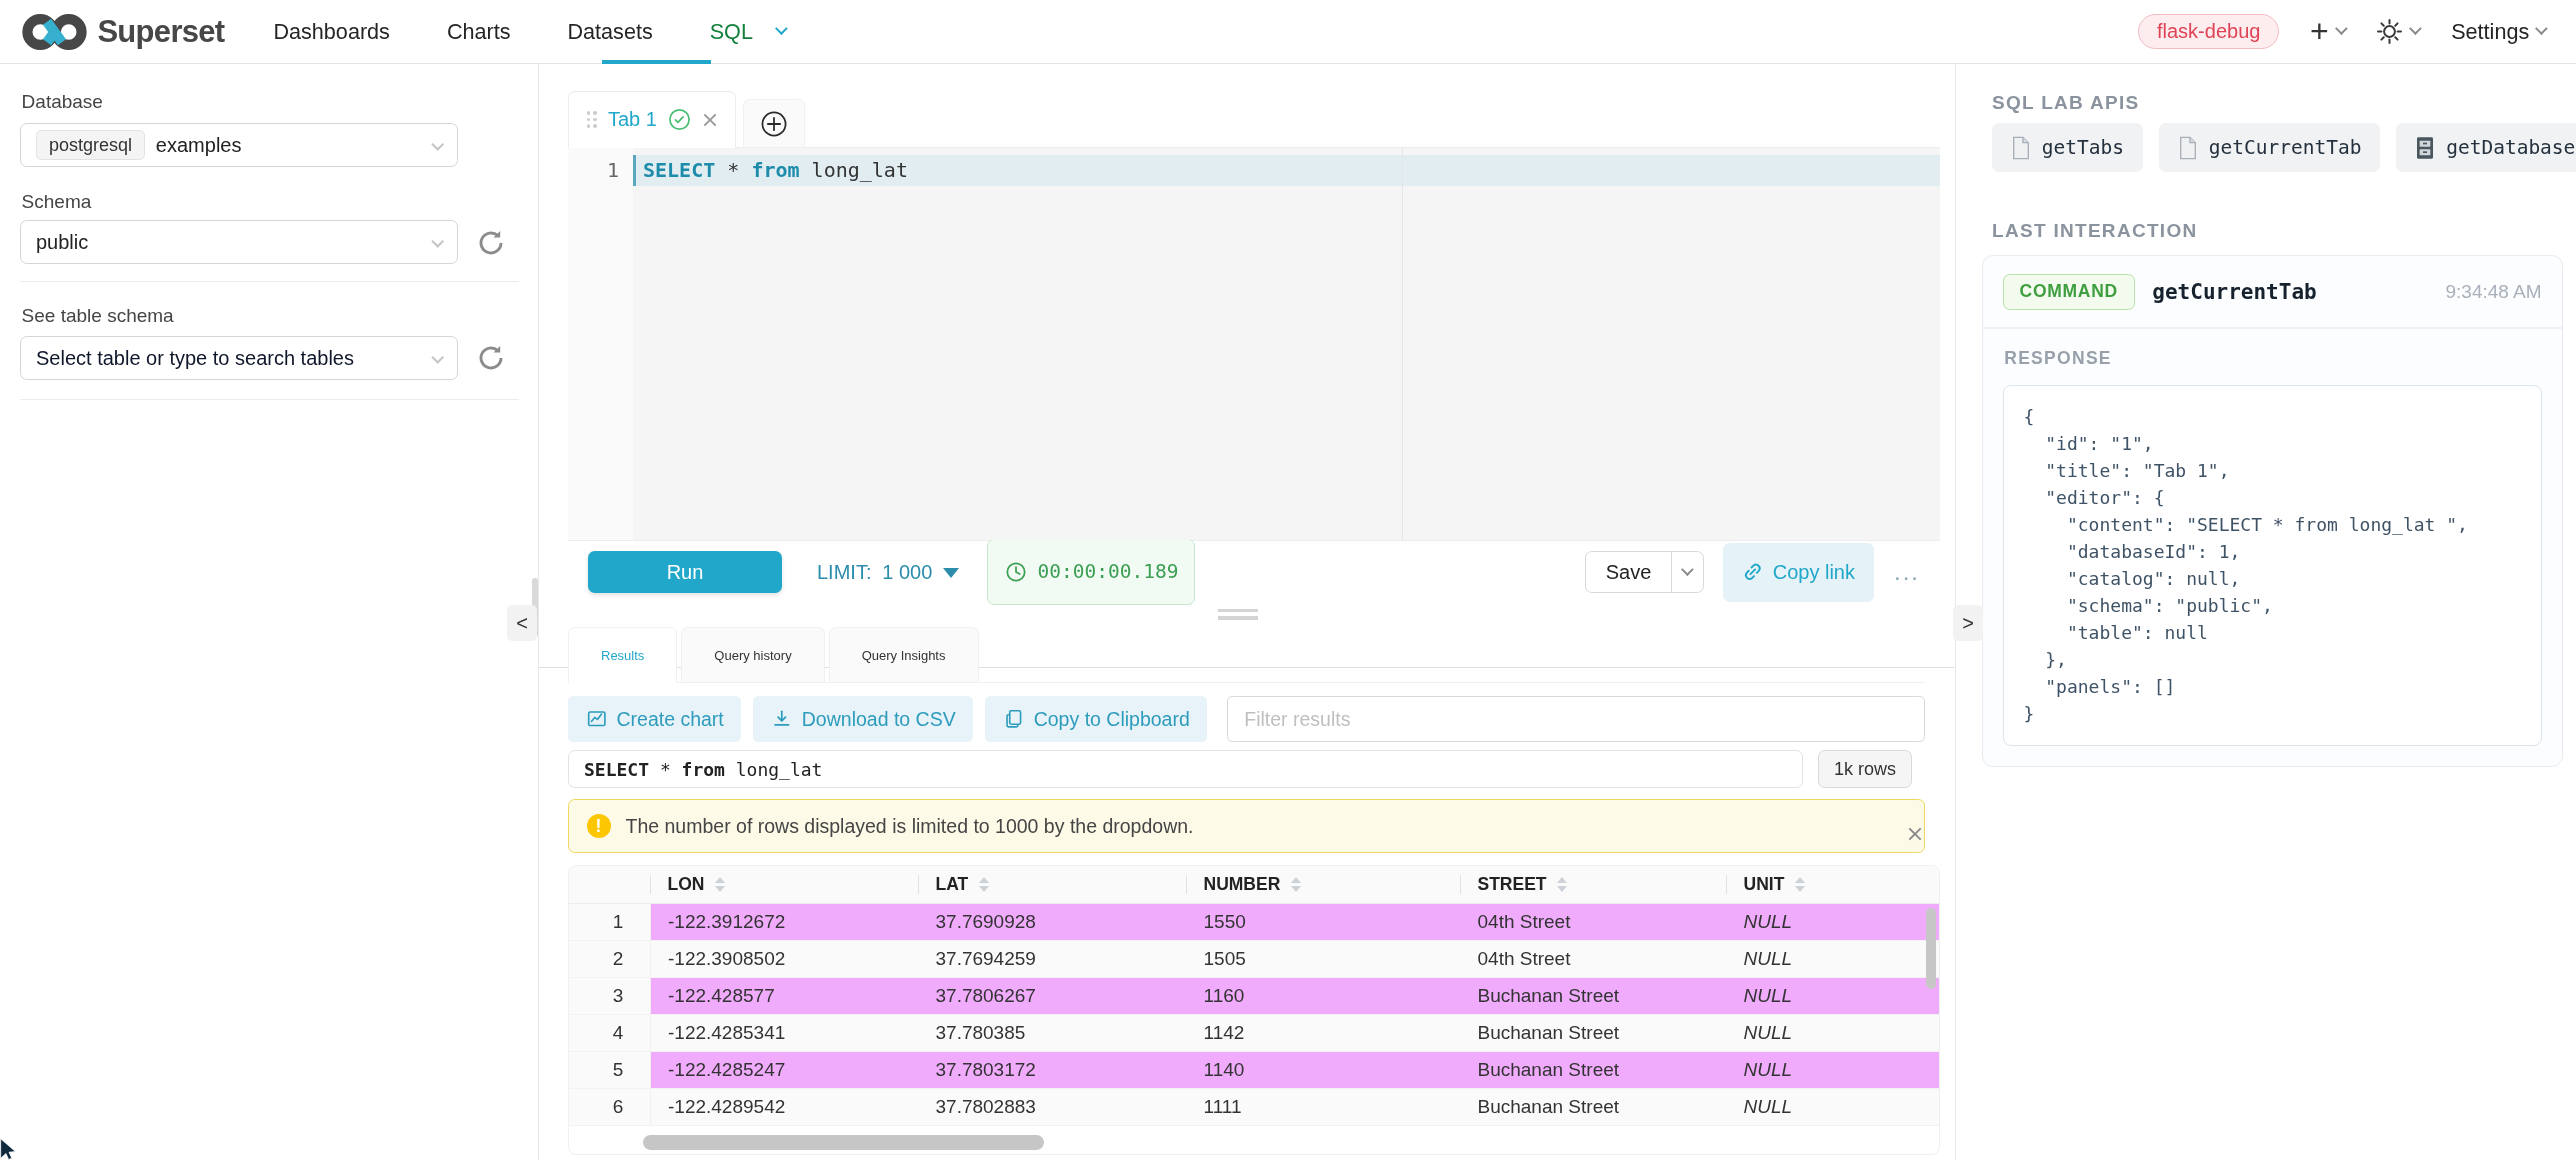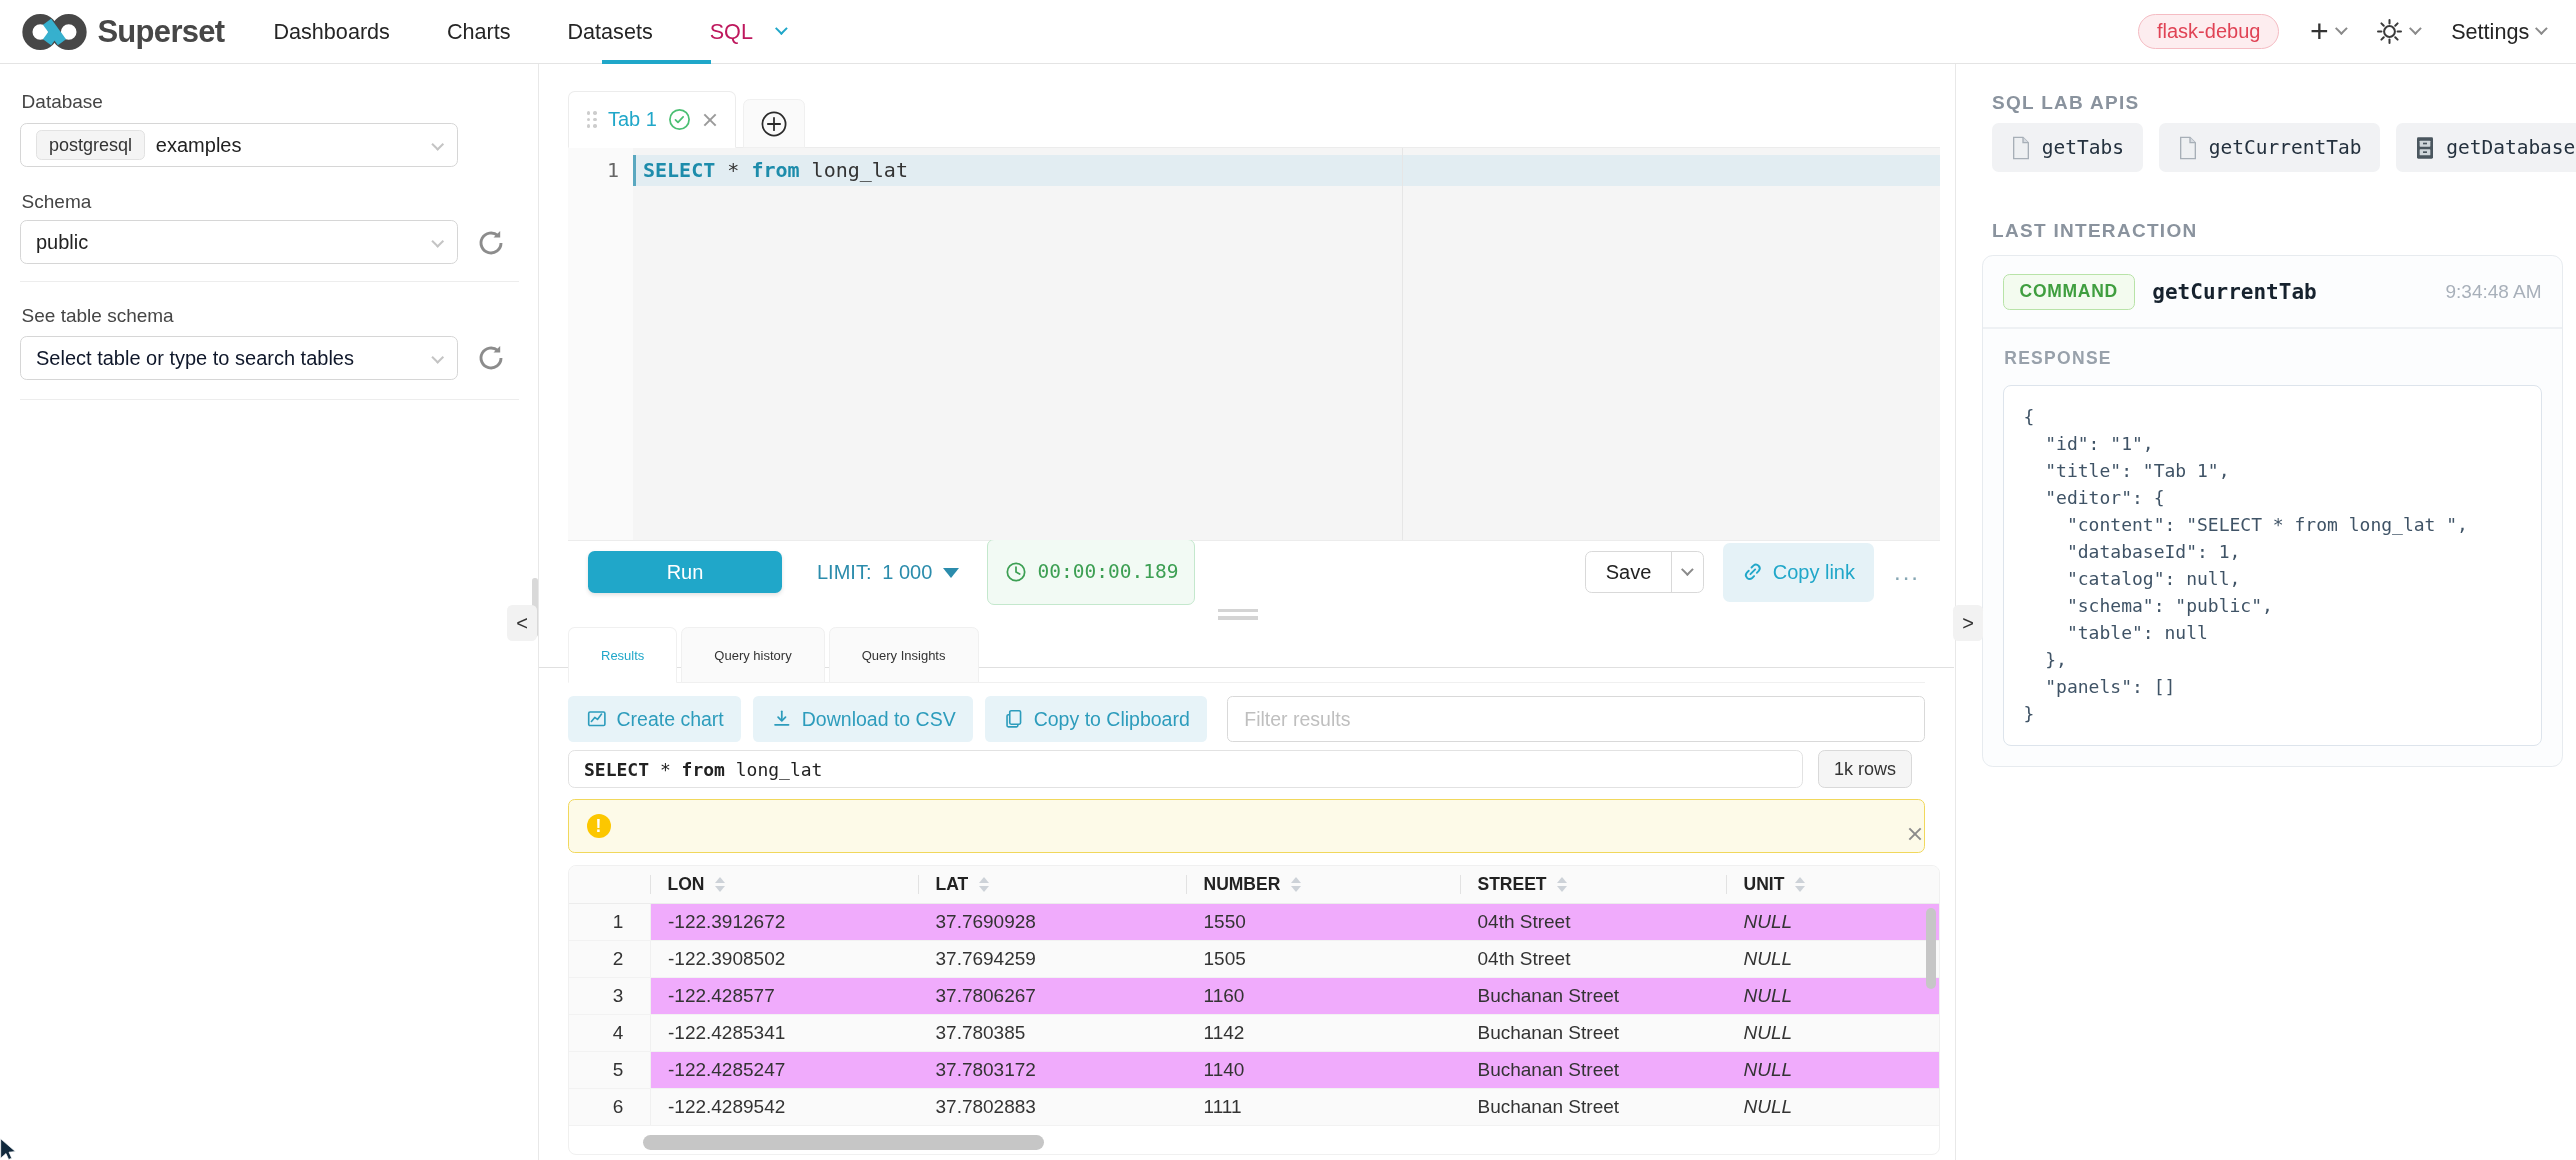--- a/index.html
+++ b/index.html
@@ -7,21 +7,21 @@
     font-family:"Liberation Sans", sans-serif; color:#2a2a2a; }
   .mono { font-family:"DejaVu Sans Mono", monospace; }
 
   
   .topnav { position:absolute; left:0; top:0; width:2576px; height:64px;
     display:flex; align-items:center; padding-left:21.6px; border-bottom:1.3px solid #e4e4e4; background:#fff; z-index:5;}
   .brand { display:flex; align-items:center; gap:10.8px; }
   .brand-word { font-size:31px; font-weight:bold; color:#474747; letter-spacing:-0.7px; }
   .nav-items { display:flex; align-items:center; margin-left:49px; gap:57px; }
   .nav-item { font-size:21.6px; color:#252525; cursor:pointer; display:flex; align-items:center; gap:9.4px;}
-  .nav-item.active { color:#be185d;gap:24px; }
+  .nav-item.active { color:#15803d;gap:24px; }
   .sql-underline { position:absolute; left:602px; bottom:-1.3px; width:109px; height:4px; background:#20a7c9; }
   .chev { width:8.8px; height:8.8px; border-right:2px solid #8a8a8a; border-bottom:2px solid #8a8a8a;
     transform:rotate(45deg); margin-top:-5.4px; }
   .chev.teal { border-color:#20a7c9; }
   .nav-right { margin-left:auto; display:flex; align-items:center; gap:31px; padding-right:30px; }
   .env-badge { font-size:20px; color:#e04355; background:#fdedef; border:1.3px solid #f5bcc3;
     border-radius:673px; padding:5.4px 17.5px; }
   .icon-group { display:flex; align-items:center; gap:8px; cursor:pointer; }
   .plus-glyph { font-size:32px; font-weight:300; color:#333; line-height:27px; }
   .settings-label { font-size:21.6px; color:#252525; }
@@ -379,20 +379,21 @@
       <span>*</span>
       <span>&nbsp;</span>
       <span class="qkw">from</span>
       <span>&nbsp;</span>
       <span>long_lat</span>
     </div>
   <div class="rows-badge">1k rows</div>
 
   <div class="warning-banner">
     <span class="warn-icon">!</span>
+    <span class="warn-text">The number of rows displayed is limited to 1000 by the dropdown.</span>
     <span class="warn-close"><span class="xicon"></span></span>
   </div>
 
   <div class="table-card">
     <table class="grid">
       <colgroup>
         <col class="c-num">
           <col class="c-lon">
           <col class="c-lat">
           <col class="c-number">

